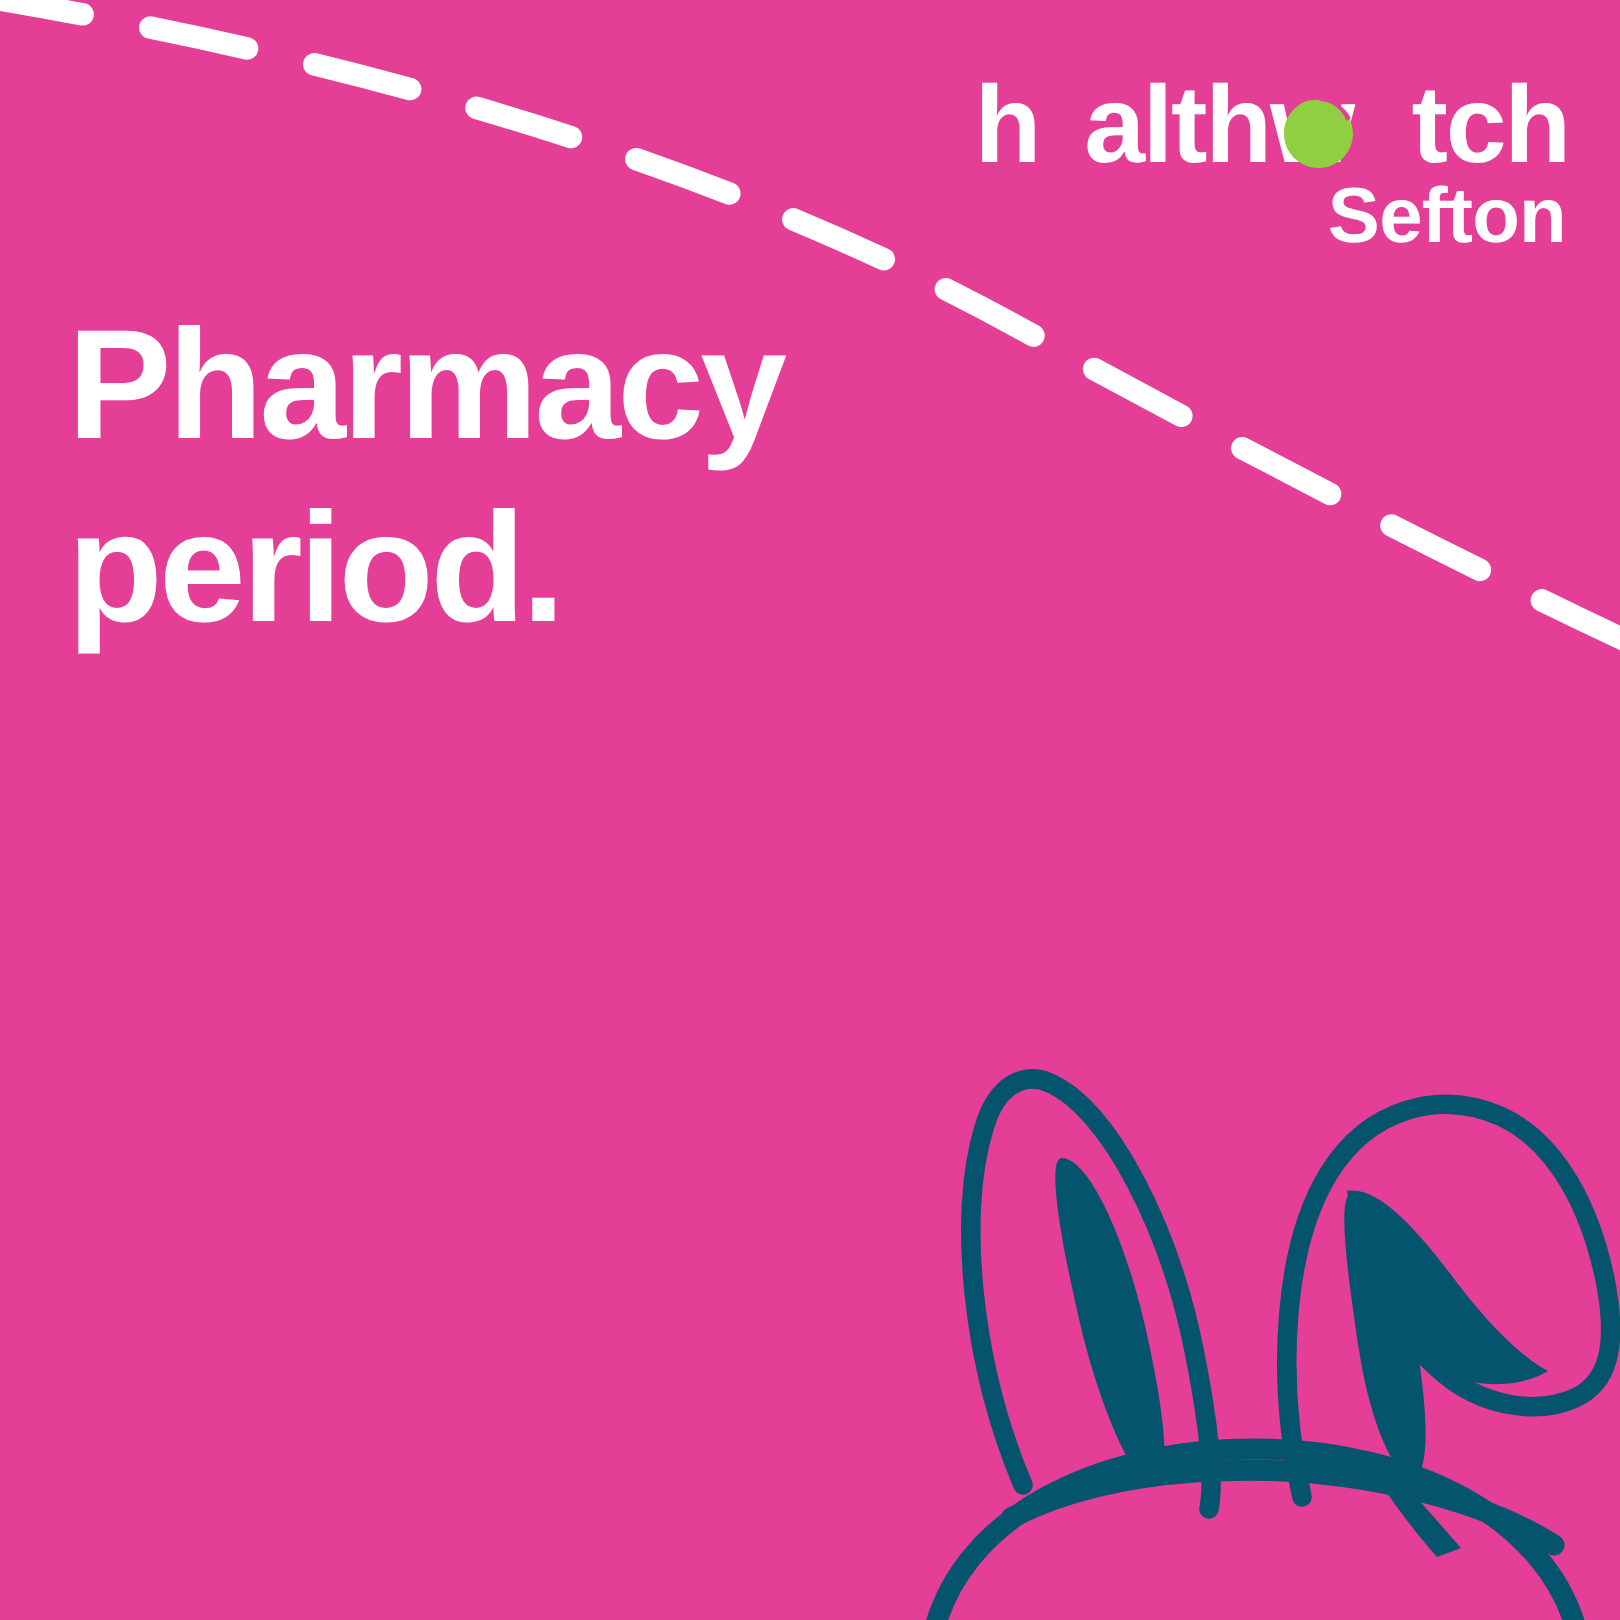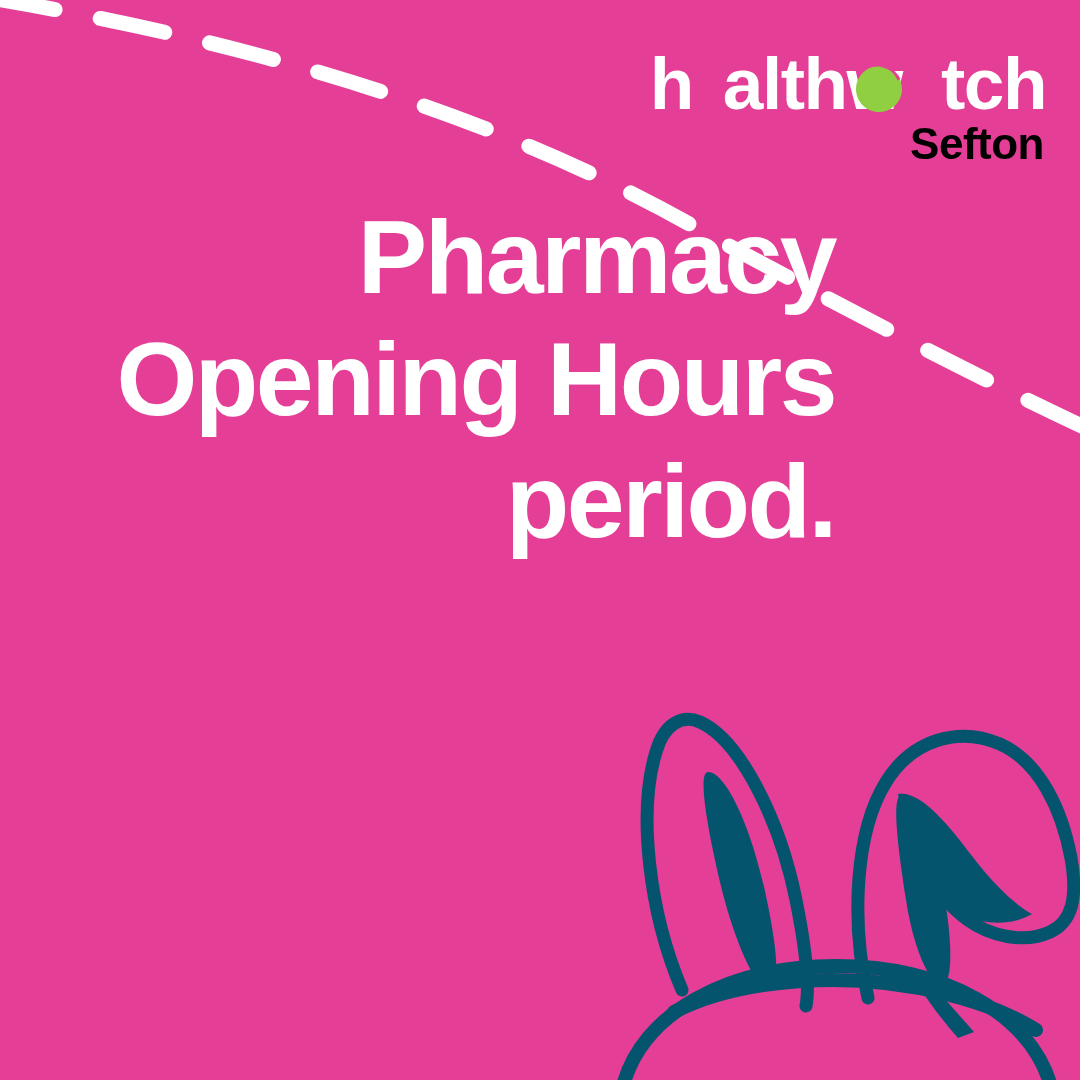--- a/index.html
+++ b/index.html
@@ -54,35 +54,34 @@
   #logo-green-dot {
     position:absolute;
     width:46px; height:46px;
     top:20px;
     left:133px;
   }
   #logo-locality {
     text-align:right;
     font-family:"Liberation Sans", sans-serif;
     font-weight:bold;
-    font-size:44px;
+    font-size:52px;
     line-height:48px;
     letter-spacing:-0.5px;
-    color:#000000;
+    color:#ffffff;
     margin-top:-2px;
     padding-right:2px;
   }
 
   
   #headline {
     position:absolute;
     left:45px;
     top:196px;
     width:790px;
-    text-align:right;
   }
   .headline-line {
     font-family:"Liberation Sans", sans-serif;
     font-weight:bold;
     font-size:104px;
     line-height:122px;
     letter-spacing:-2.5px;
     color:#ffffff;
     white-space:pre;
   }
@@ -115,21 +114,20 @@
           <path d="M23.5 0 L23.5 24 L44.5 13 C41 5.2 33 0 23.5 0 Z" fill="#e53e96"></path>
           <path d="M22 1 C33.6 1 43 10.4 43 22 C43 33.6 33.6 43 22 43 C10.4 43 1 33.6 1 22 C1 13 6.7 5.3 14.7 2.3 Z" fill="#8fcf41"></path>
         </svg>
       </span>
     </div>
     <div id="logo-locality">Sefton</div>
   </div>
 
   <div id="headline">
     <div class="headline-line">Pharmacy</div>
-    <div class="headline-line">Opening Hours</div>
     <div class="headline-line">period.</div>
   </div>
 
   <svg id="bunny" viewBox="0 0 500 430" aria-hidden="true">
     <g fill="none" stroke="#05546e" stroke-width="13" stroke-linecap="round" stroke-linejoin="round">
 
       <path d="M 82 330
                C 48 250 38 150 56 92
                C 64 64 82 54 100 62
                C 140 80 180 160 196 240

